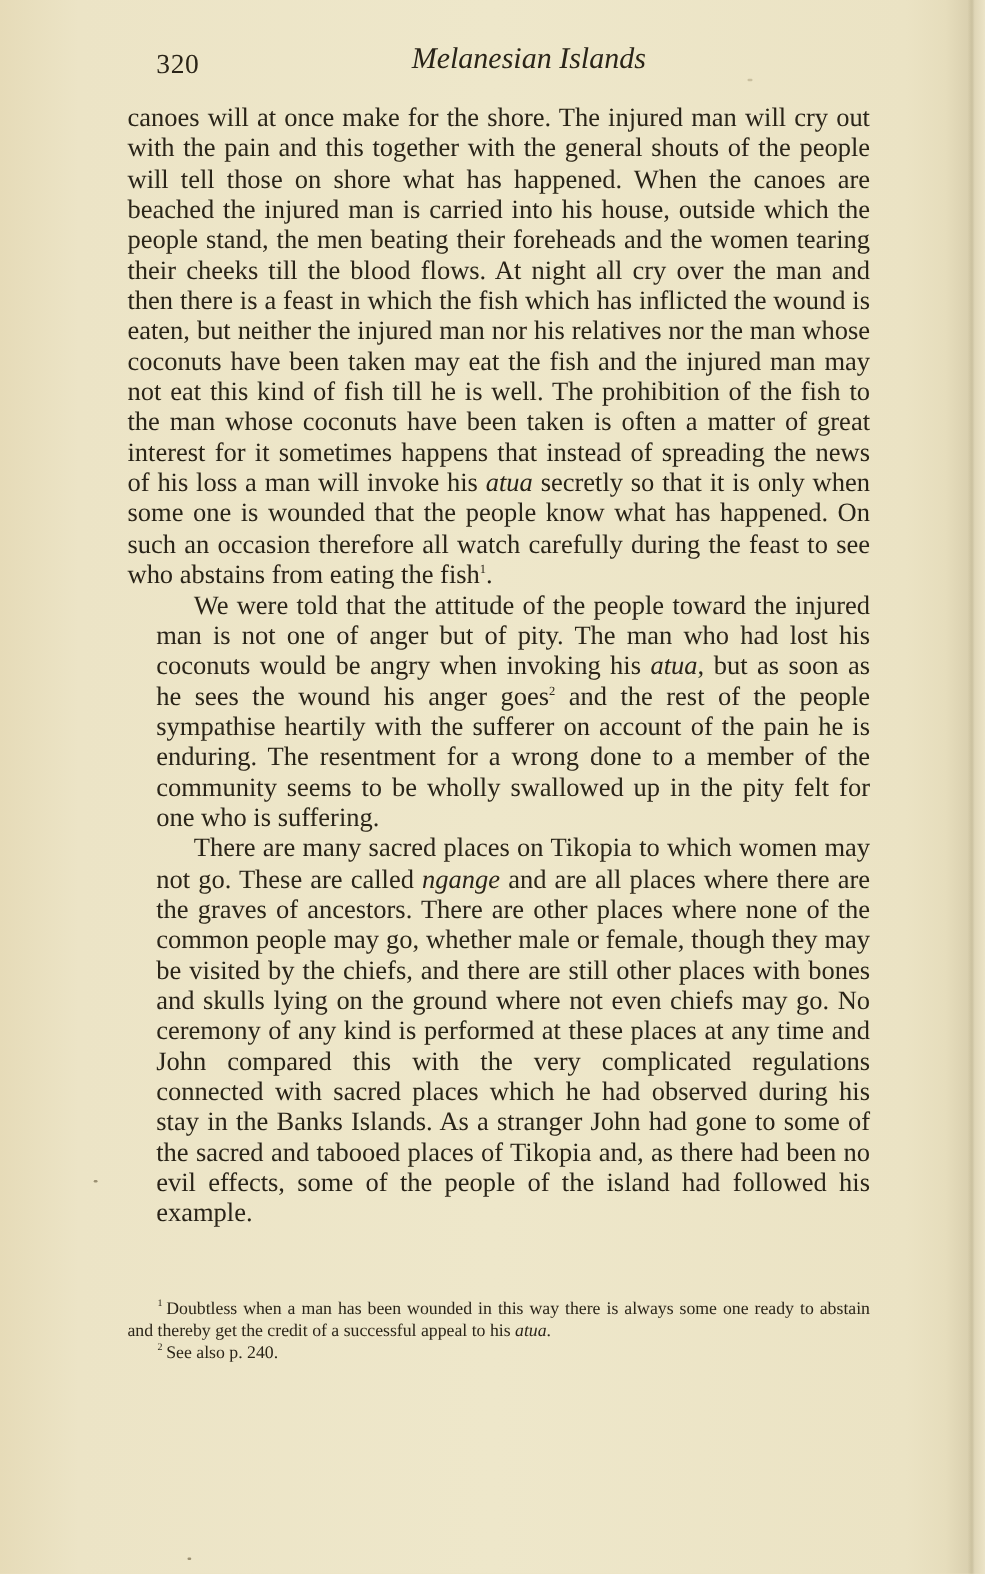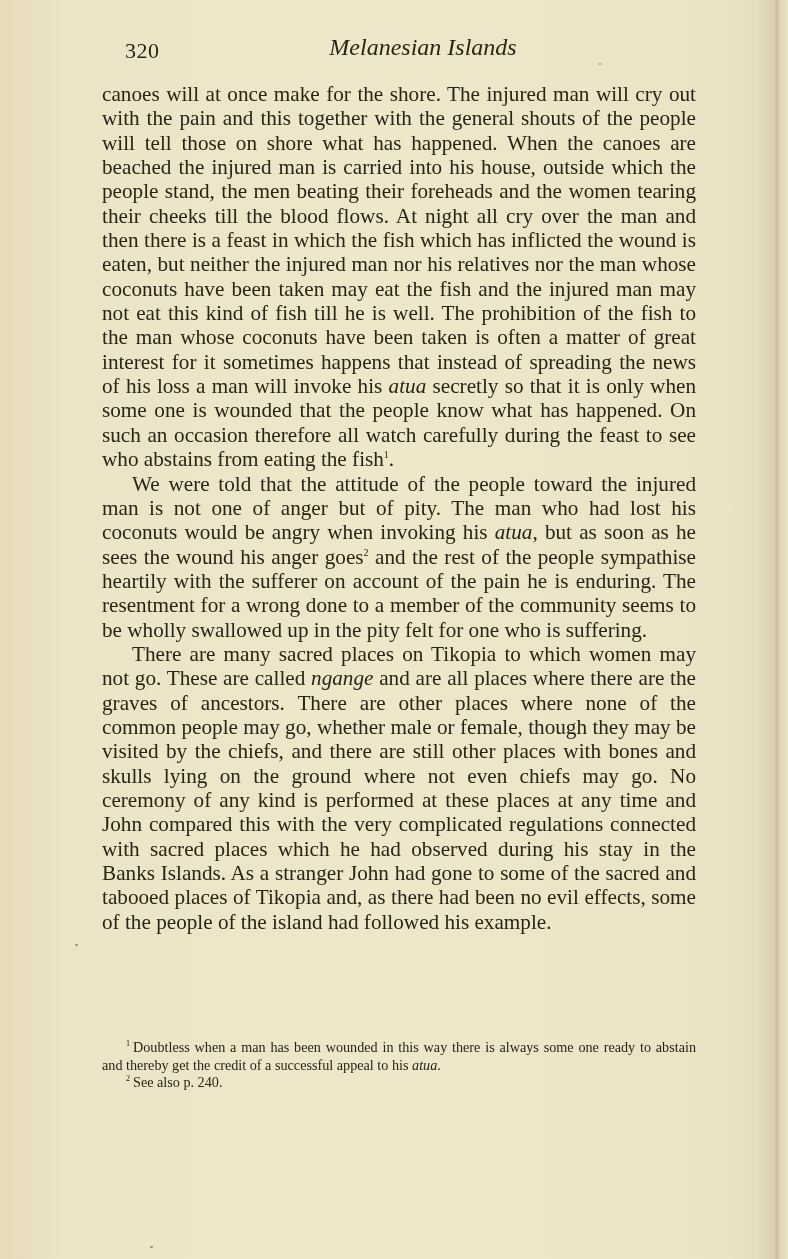--- a/index.html
+++ b/index.html
@@ -61,20 +61,21 @@
       text-align: justify;
       text-justify: inter-word;
     }
     .body-text p {
       margin: 0;
       text-align: justify;
       text-align-last: left;
     }
     .body-text p.indent {
       text-indent: 30px;
+      margin-left: 23px;
     }
     .body-text sup {
       font-size: 10px;
       line-height: 0;
       vertical-align: 8px;
     }
     .footnotes {
       position: absolute;
       left: 102px;
       top: 1039px;

